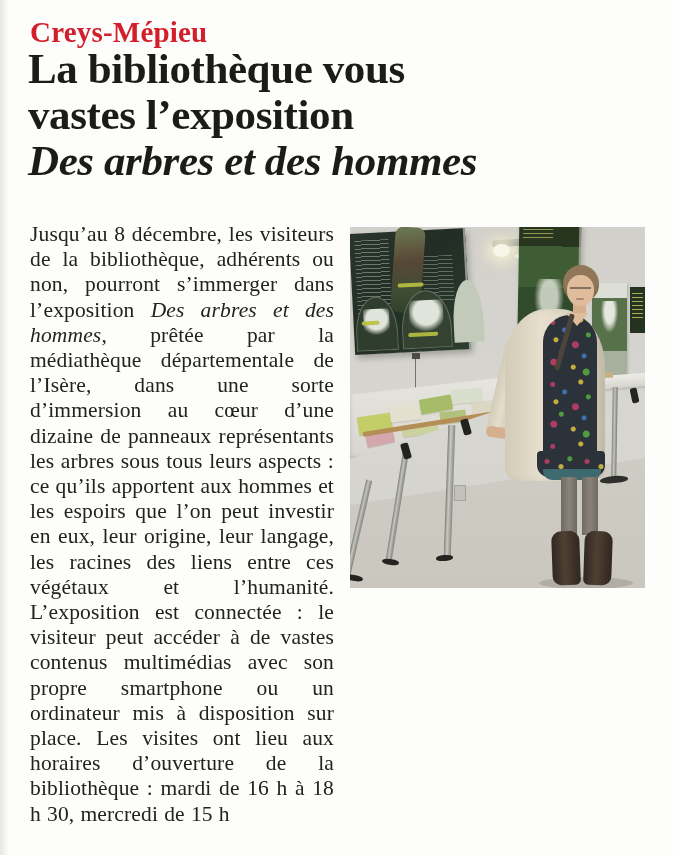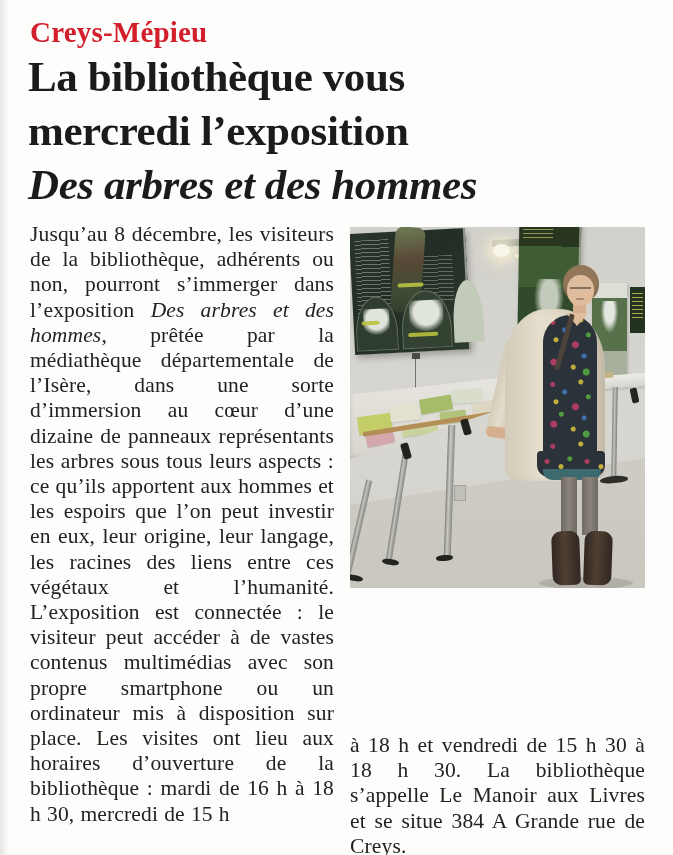--- a/index.html
+++ b/index.html
@@ -9,21 +9,21 @@
     font-family:"Liberation Serif", serif; color:#222220;
   }
   .scan-edge{position:absolute;left:0;top:0;width:9px;height:100%;
     background:linear-gradient(90deg,rgba(90,90,85,.14),rgba(90,90,85,0));}
 
   
   .kicker{position:absolute;left:30px;top:16px;font-size:29px;font-weight:bold;
     color:var(--accent,#d31f2b);letter-spacing:.2px;text-align:right;}
   .headline{position:absolute;left:28px;top:46px;width:630px;
     font-size:43px;line-height:46px;font-weight:bold;color:#1b1b1a;letter-spacing:-.4px;}
-  .headline span{display:block;margin-top:8px;}
+  .headline span{display:block;}
   .headline .it{font-style:italic;}
 
   
   .col-left{position:absolute;left:30px;top:222px;width:304px;height:633px;overflow:hidden;}
   .bodytext{font-size:21.5px;line-height:25.2px;text-align:justify;
     letter-spacing:.15px;word-spacing:.6px;color:#222220;hyphens:auto;}
   .bodytext i{font-style:italic;}
   .caption{position:absolute;left:350px;top:596px;width:288px;
     font-size:21px;line-height:26.5px;font-weight:bold;color:#1d1d1c;}
   .cont{position:absolute;left:350px;top:733px;width:295px;height:122px;overflow:hidden;}
@@ -188,21 +188,21 @@
 </head>
 <body>
 
 <div class="page">
   <div class="scan-edge"></div>
 
   <div class="kicker">Creys-Mépieu</div>
 
   <h1 class="headline" style="margin:0;">
     <span>La bibliothèque vous</span>
-    <span>mercredi l’exposition</span>
+    <span>vastes l’exposition</span>
     <span class="it">Des arbres et des hommes</span>
   </h1>
 
   <div class="col-left">
     <p class="bodytext" style="margin:0;"><span>Jusqu’au 8 décembre, les visiteurs de la bibliothèque, adhérents ou non, pourront s’immerger dans l’exposition </span><i>Des arbres et des hommes</i><span>, prêtée par la médiathèque départementale de l’Isère, dans une sorte d’immersion au cœur d’une dizaine de panneaux représentants les arbres sous tous leurs aspects : ce qu’ils apportent aux hommes et les espoirs que l’on peut investir en eux, leur origine, leur langage, les racines des liens entre ces végétaux et l’humanité. L’exposition est connectée : le visiteur peut accéder à de vastes contenus multimédias avec son propre smartphone ou un ordinateur mis à disposition sur place. Les visites ont lieu aux horaires d’ouverture de la bibliothèque : mardi de 16 h à 18 h 30, mercredi de 15 h</span></p>
   </div>
 
   <div class="photo">
     <div class="floor"></div>
     <div class="wall-corner"></div>
@@ -287,16 +287,13 @@
       <div class="neck"></div>
       <div class="hair"></div>
       <div class="face"></div>
       <div class="glasses"></div>
       <div class="mouth"></div>
     </div>
     <div class="photo-tint"></div>
   </div>
 
 
-  <div class="cont">
-    <p class="bodytext" style="margin:0;">à 18 h et vendredi de 15 h 30 à 18 h 30. La bibliothèque s’appelle Le Manoir aux Livres et se situe 384 A Grande rue de Creys.</p>
-  </div>
 </div>
 
 </body></html>

